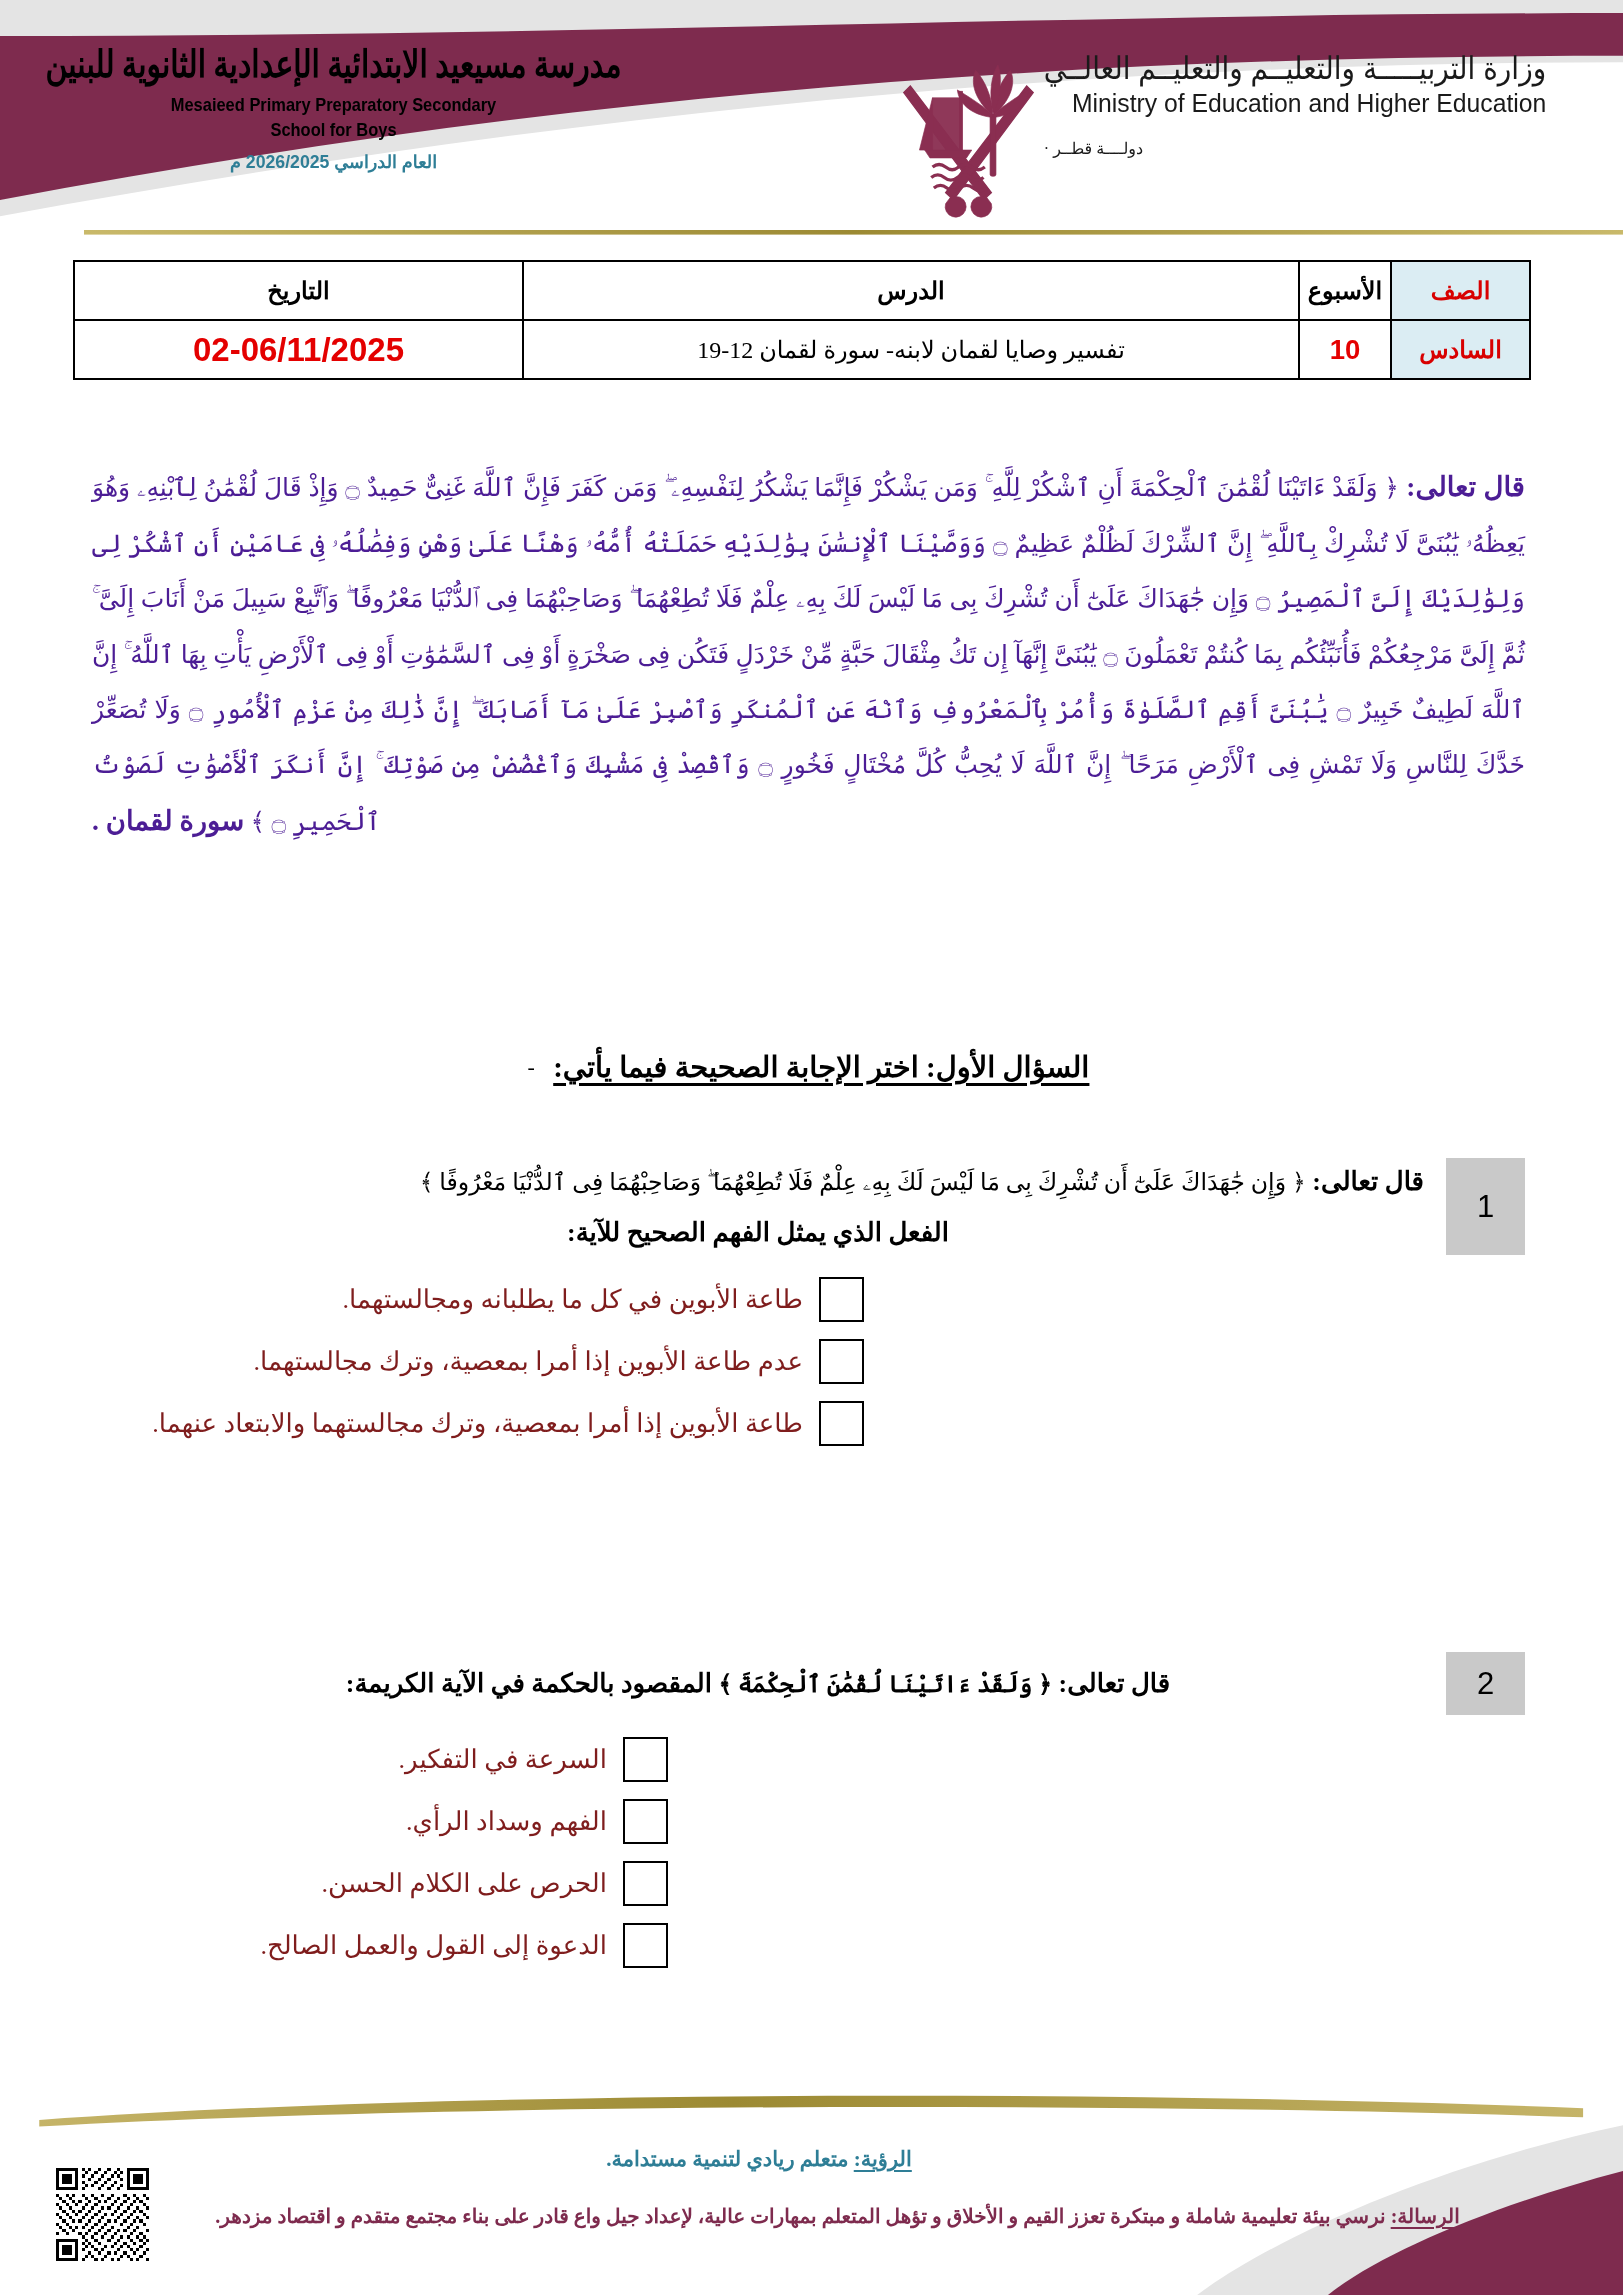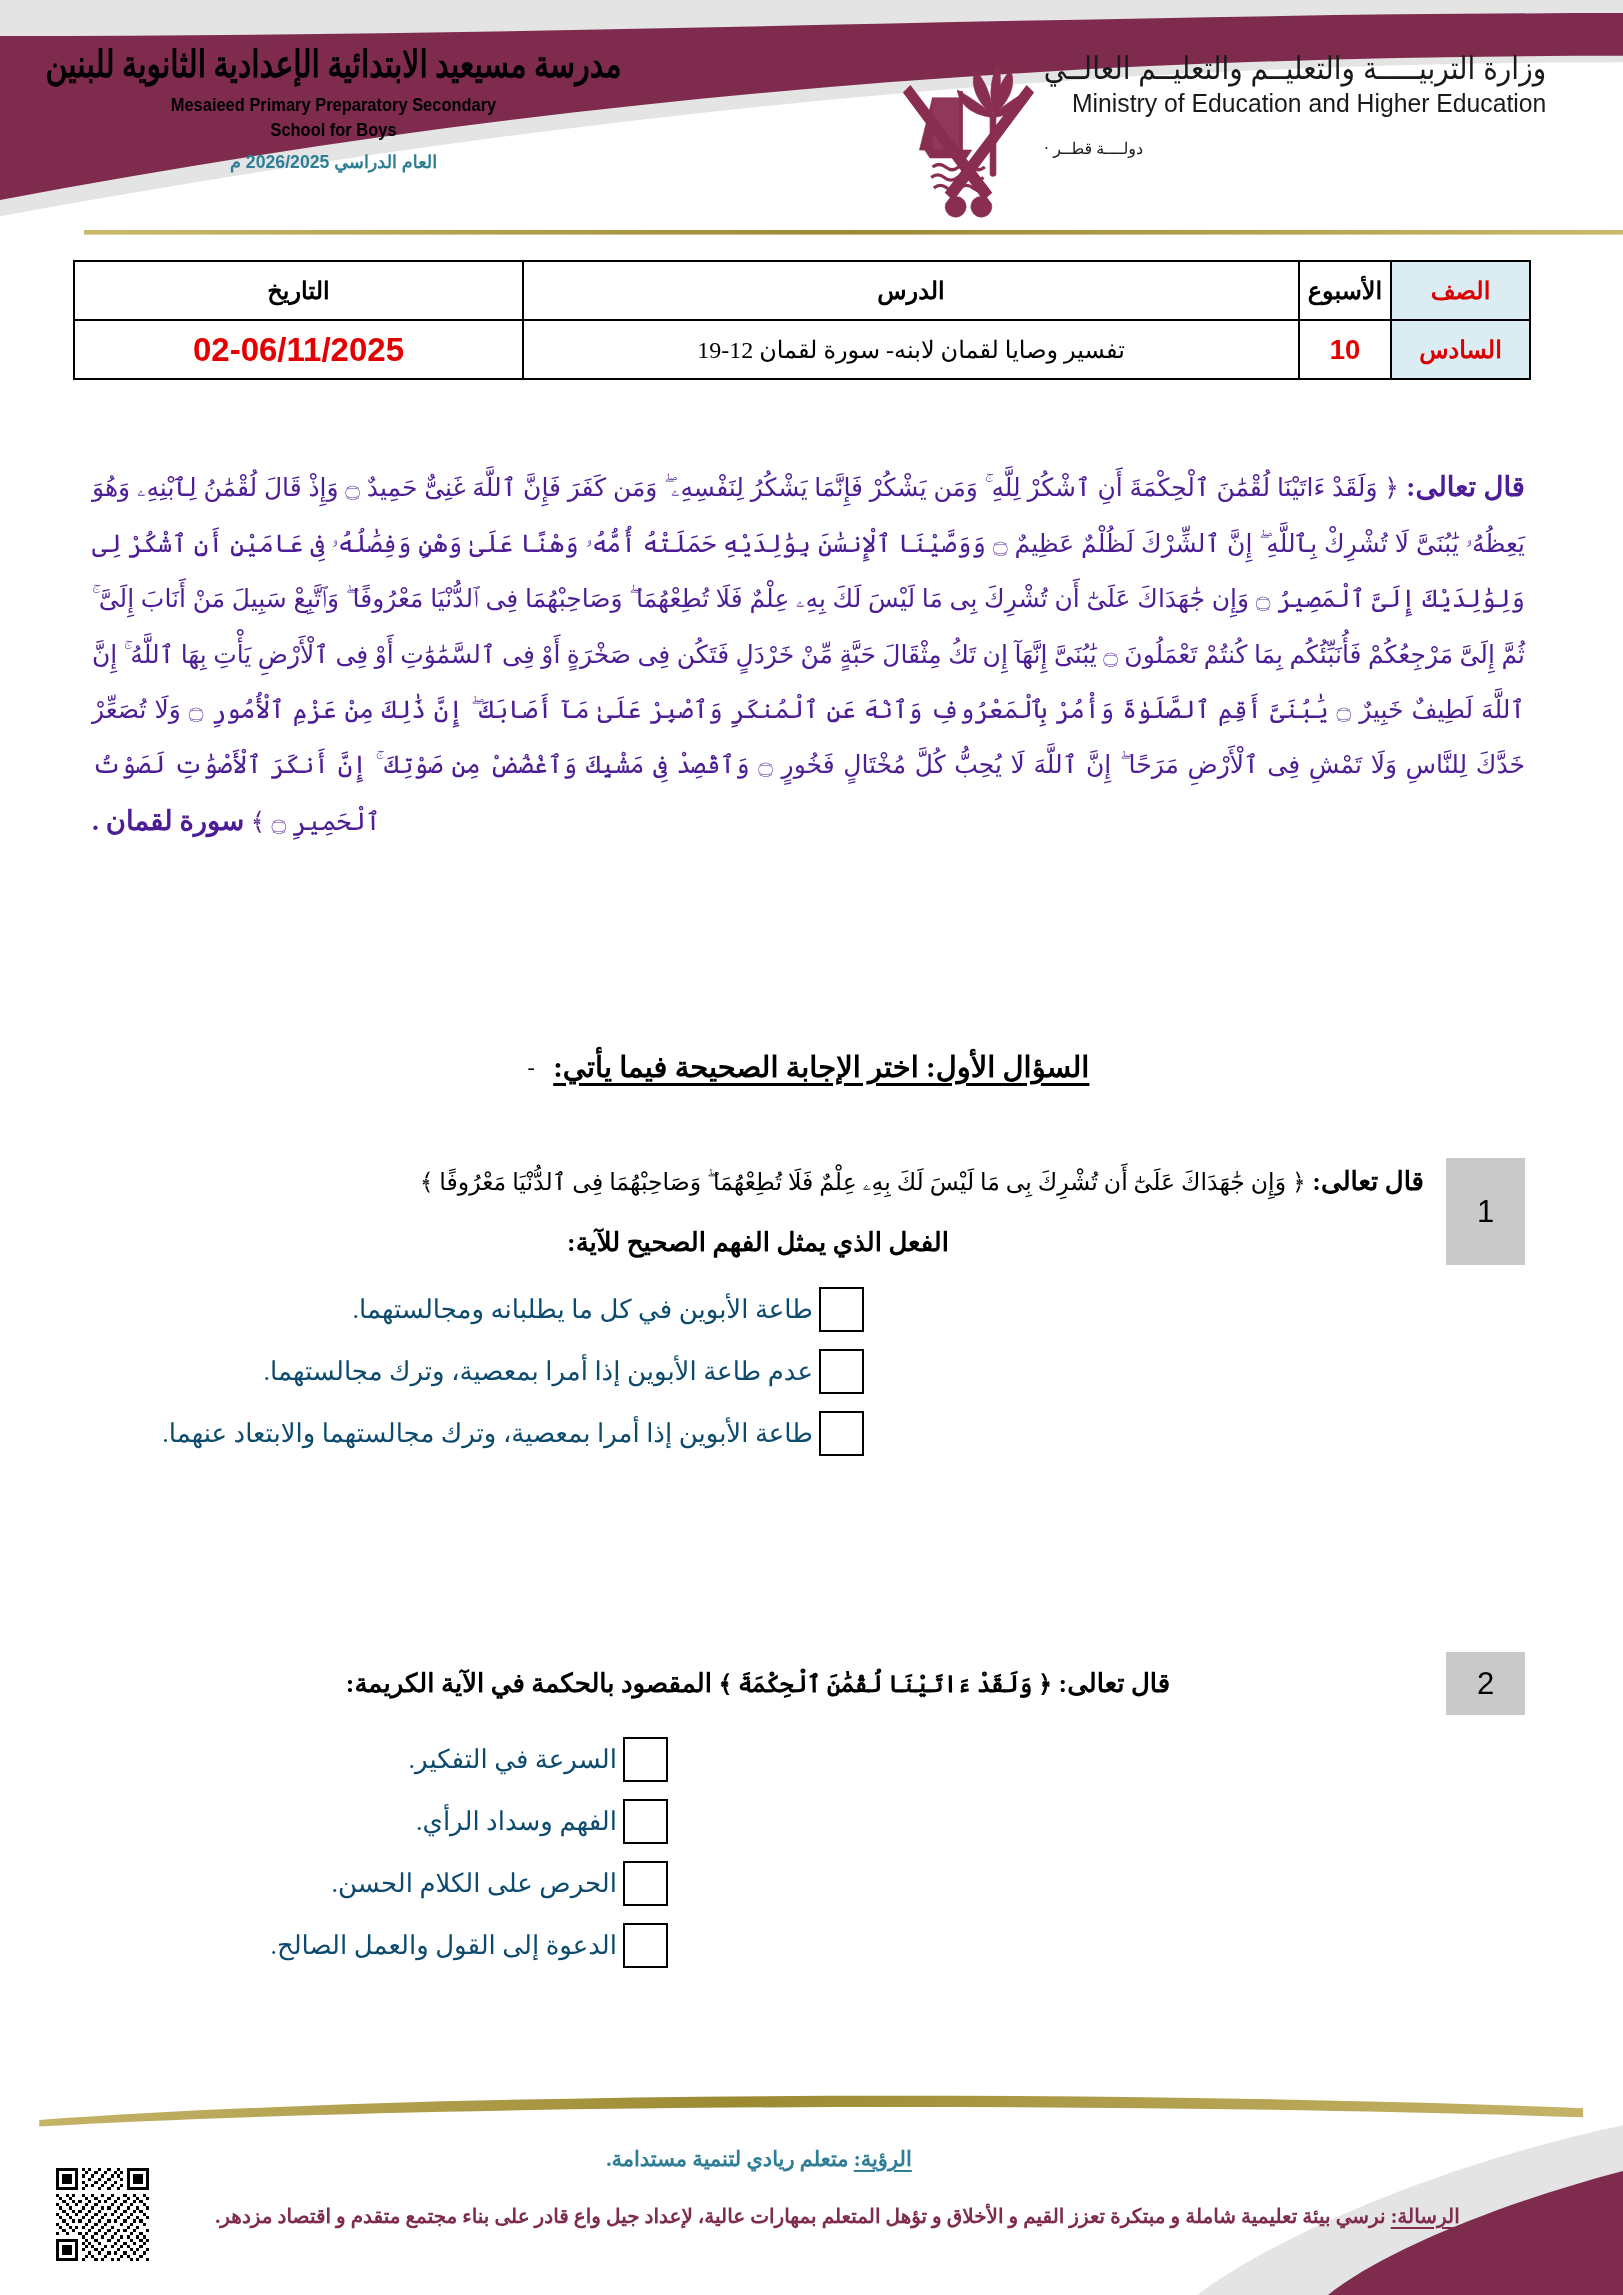--- a/index.html
+++ b/index.html
@@ -248,21 +248,21 @@
     line-height: 1.58;
     color: #000;
     text-align: right;
   }
   .mcq-stem .bold { font-weight: bold; }
   .mcq-stem .aya { font-size: 23.6px; }
   .mcq-stem .line2 {
     display: block;
     font-weight: bold;
     text-align: center;
-    margin-top: 20px;
+    margin-top: 10px;
   }
   #mcq-2 .mcq-num { min-height: 63px; }
   #mcq-2 .mcq-stem {
     display: flex;
     align-items: center;
     justify-content: center;
     font-weight: bold;
   }
 
   .options {
@@ -282,22 +282,22 @@
   .option-box {
     width: 41px;
     height: 41px;
     border: 2px solid #000;
     background: #fff;
     flex: 0 0 41px;
   }
   .option-text {
     font-family: "Liberation Serif", serif;
     font-size: 26px;
-    color: #0c4a6e;
-    margin-right: 6px;
+    color: #7f1d1d;
+    margin-right: 16px;
     white-space: nowrap;
     text-align: right;
     direction: rtl;
   }
 
   
   .footer-deco {
     position: absolute;
     bottom: 0; left: 0;
     width: 1623px;

